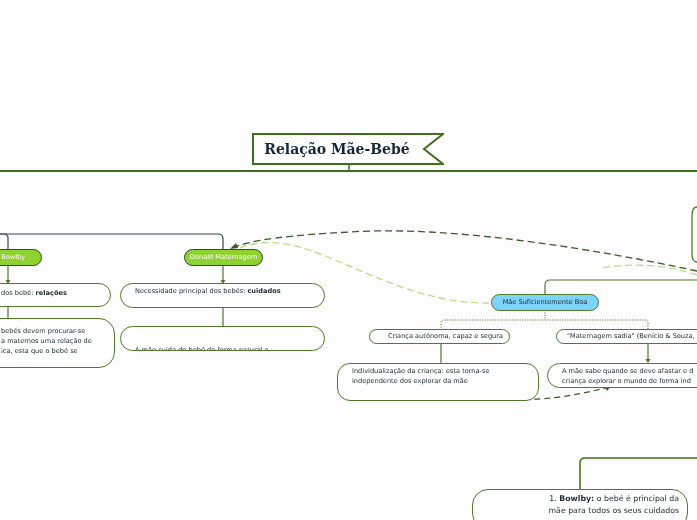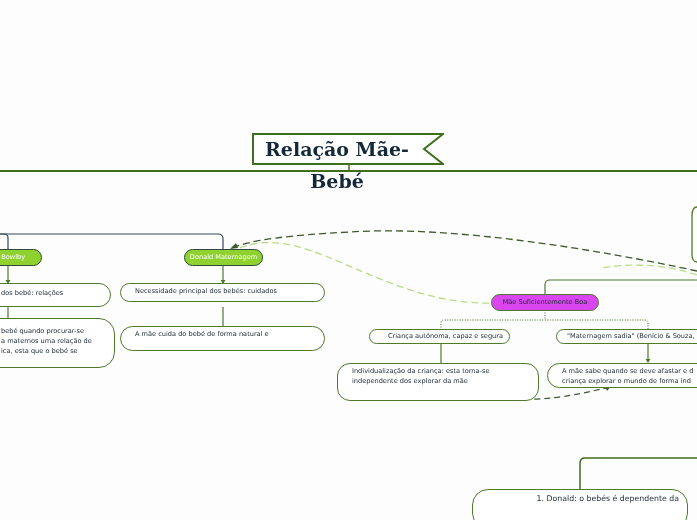--- a/index.html
+++ b/index.html
@@ -9,38 +9,38 @@
       font-family: "DejaVu Sans", sans-serif;
     }
     #lines { position: absolute; left: 0; top: 0; width: 697px; height: 520px; }
     .node {
       position: absolute; box-sizing: border-box;
       border: 1.5px solid #4e7a2a; border-radius: 13px;
       background: #ffffff; color: #1c2a33;
       font-size: 6.6px; line-height: 10px;
       padding: 4px 14px; white-space: nowrap; overflow: hidden;
     }
-    .node b { font-weight: normal; }
+    .node b { font-weight: bold; }
     .pill {
       position: absolute; box-sizing: border-box;
       border: 1.5px solid #2f4a3a; border-radius: 9px;
       background: #8fd12f; color: #ffffff;
       font-size: 6.6px; line-height: 14px; height: 17px;
       text-align: center; white-space: nowrap; overflow: hidden;
     }
-    .pill.boa { background: #d946ef; color: #1c2a33; border-color: #4e7a2a; }
+    .pill.boa { background: #7dd3fc; color: #1c2a33; border-color: #4e7a2a; }
     .title {
       position: absolute; left: 252px; top: 133px; width: 192px; height: 32px;
       box-sizing: border-box;
     }
     .title svg { position: absolute; left: 0; top: 0; }
     .title span {
       position: absolute; left: 0; top: 0; width: 170px; line-height: 32px;
       text-align: center; font-family: "DejaVu Serif", serif; font-weight: bold;
-      font-size: 19px; color: #14283a;
+      font-size: 14px; color: #14283a;
     }
     .center { text-align: right; }
   </style>
 </head>
 <body>
 
 <svg id="lines" viewBox="0 0 697 520">
 
   <line x1="0" y1="171" x2="697" y2="171" stroke="#3f6e1c" stroke-width="2.2"></line>
   <line x1="349" y1="164" x2="349" y2="171" stroke="#3f6e1c" stroke-width="1.5"></line>
@@ -87,33 +87,33 @@
 </div>
 
 <div class="pill" style="left:-22px; top:249px; width:64px;">
   <span>n Bowlby</span>
 </div>
 
 <div class="node" style="left:-20px; top:283px; width:131px; height:24px; padding-left:20px;">
   <span>dos bebé: </span><b>relações</b>
 </div>
 <div class="node" style="left:-20px; top:318px; width:135px; height:50px; padding-left:20px; padding-top:7px; border-radius:16px;">
-  <div>bebé quando procurar-se</div>
+  <div>bebés devem procurar-se</div>
   <div>a maternos uma relação de</div>
   <div>ica, esta que o bebé se</div>
 </div>
 
 <div class="pill" style="left:184px; top:249px; width:79px;">
   <span>Donald Maternagem</span>
 </div>
 
-<div class="node" style="left:120px; top:283px; width:205px; height:19px; padding-top:2px;">
+<div class="node" style="left:120px; top:283px; width:205px; height:25px; padding-top:2px;">
   <div><span>Necessidade principal dos bebés: </span><b>cuidados</b></div>
 </div>
-<div class="node" style="left:120px; top:326px; width:205px; height:25px; padding-top:2px;">
+<div class="node" style="left:120px; top:326px; width:205px; height:25px; padding-top:18px;">
   <div>A mãe cuida do bebé de forma natural e</div>
 </div>
 
 <div class="pill boa" style="left:491px; top:294px; width:108px;">
   <span>Mãe Suficientemente Boa</span>
 </div>
 
 <div class="node center" style="left:369px; top:329px; width:141px; height:15px; padding:1px 6px; line-height:10px;">
   <span>Criança autónoma, capaz e segura</span>
 </div>
@@ -124,14 +124,15 @@
 
 <div class="node" style="left:556px; top:329px; width:160px; height:15px; padding:1px 10px; line-height:10px;">
   <span>"Maternagem sadia" (Benício &amp; Souza,</span>
 </div>
 <div class="node" style="left:547px; top:363px; width:170px; height:25px; padding-top:2px;">
   <div>A mãe sabe quando se deve afastar e d</div>
   <div>criança explorar o mundo de forma ind</div>
 </div>
 
 <div class="node center" style="left:472px; top:489px; width:216px; height:40px; padding:3px 8px; font-size:7.8px; line-height:12px; border-radius:16px;">
-  <div><span>1. </span><b>Donald:</b><span> o bebés é dependente da</span></div>
+  <div><span>1. </span><b>Bowlby:</b><span> o bebé é principal da</span></div>
+  <div>mãe para todos os seus cuidados</div>
 </div>
 
 </body></html>

